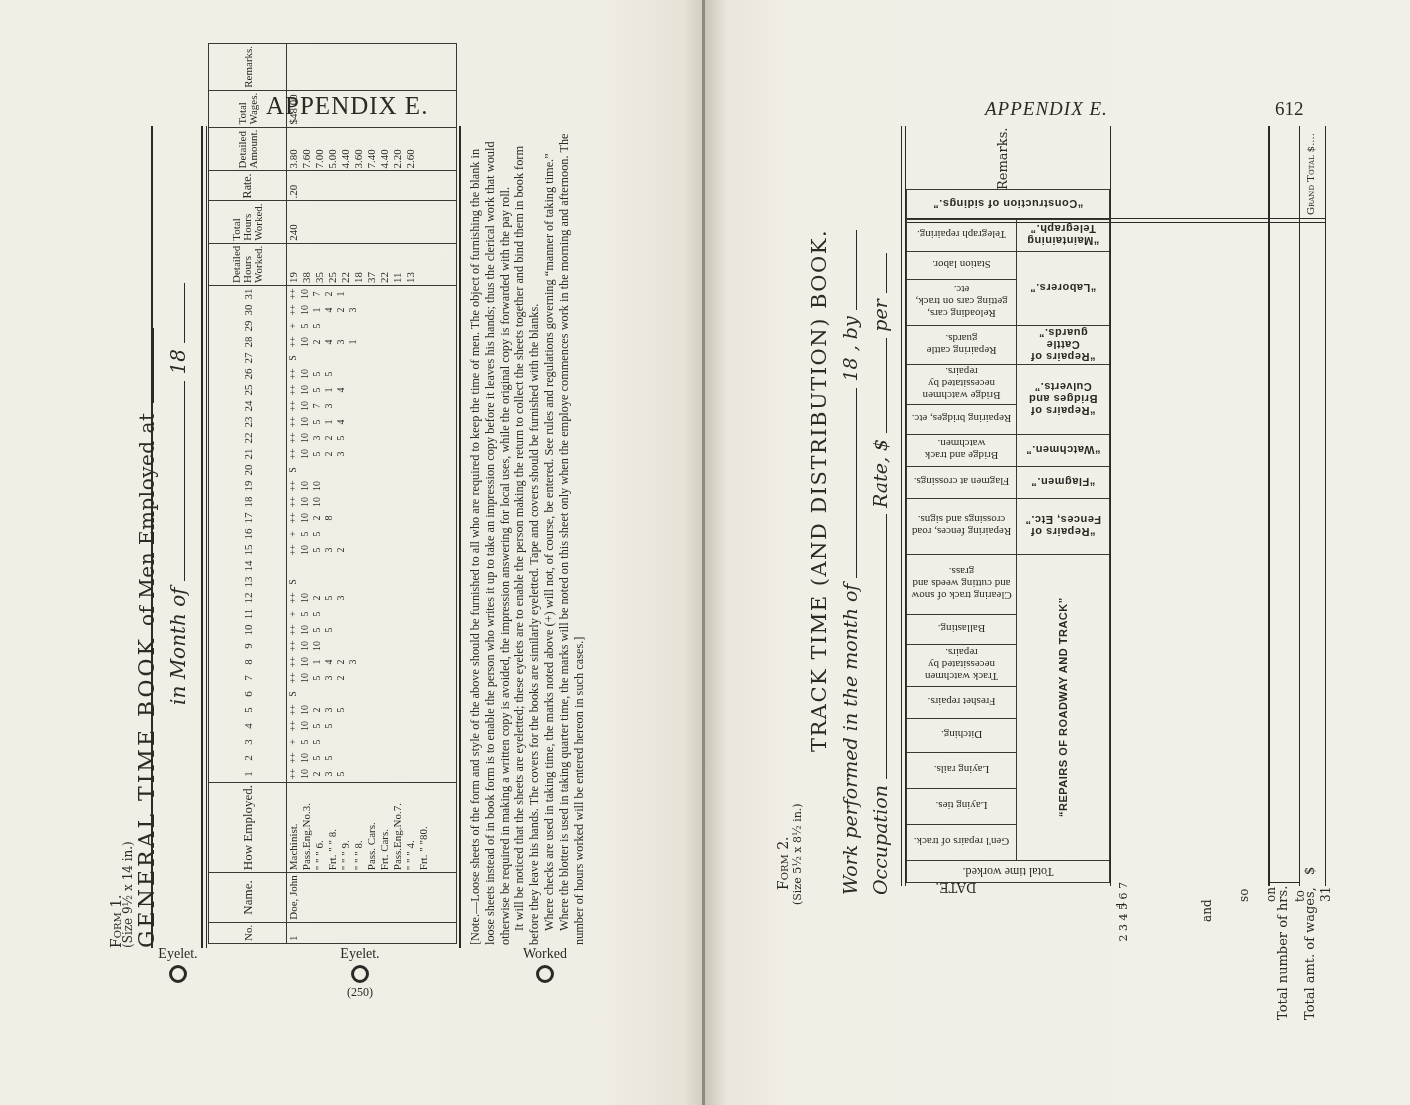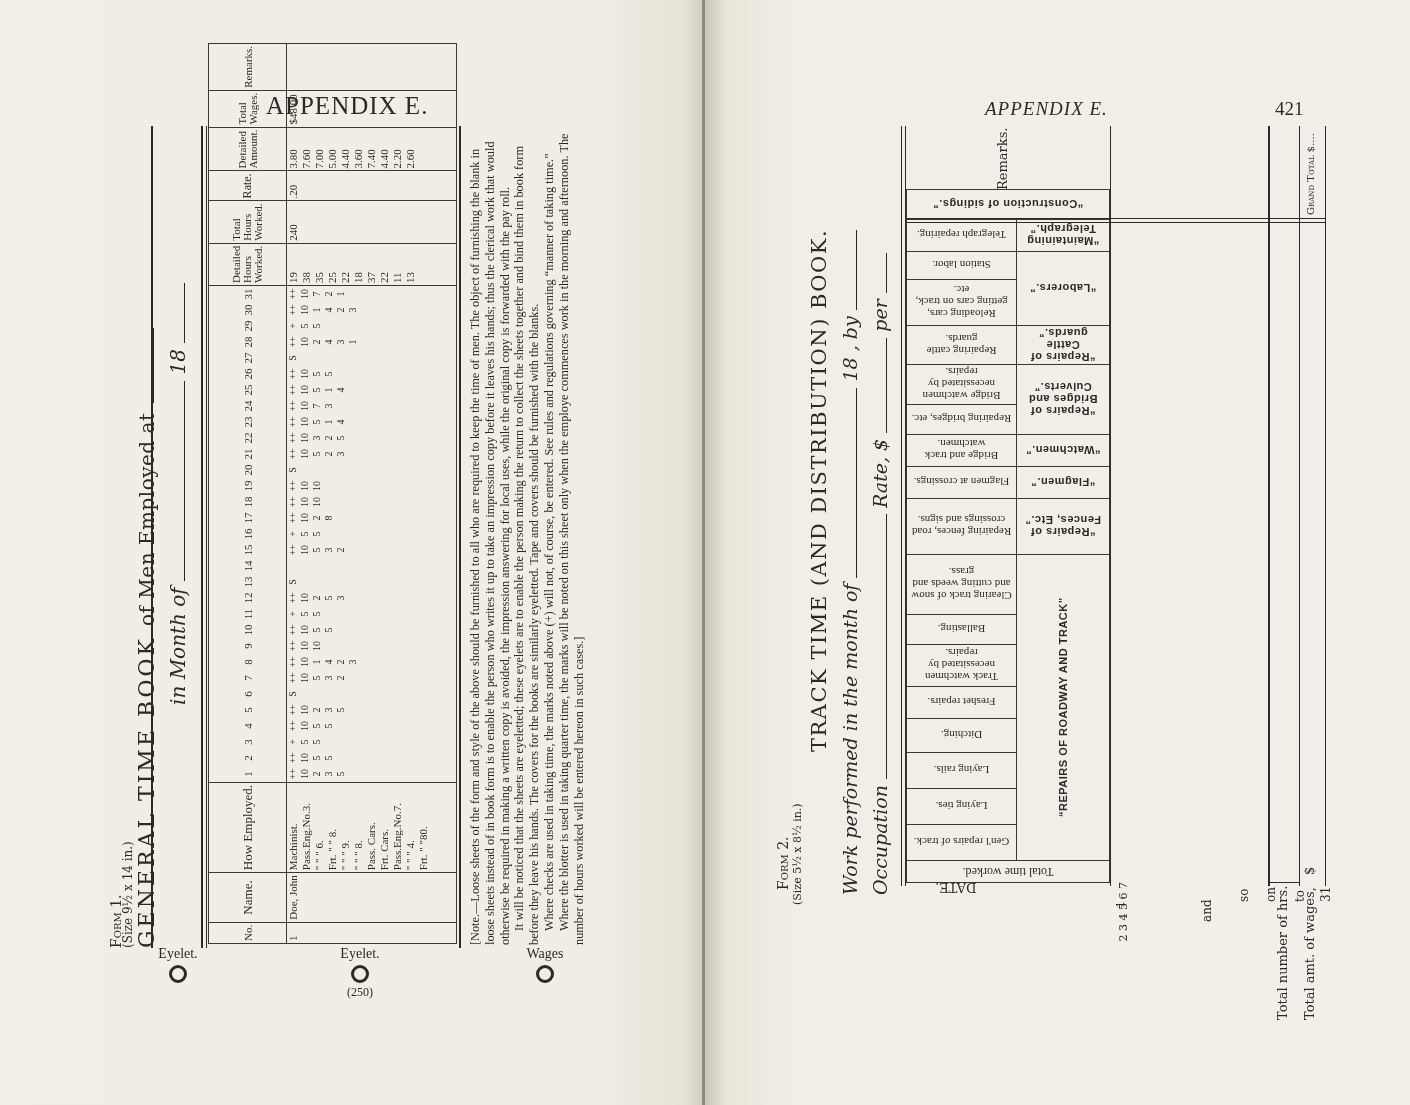--- a/index.html
+++ b/index.html
@@ -346,30 +346,30 @@
   <div class="eyelet" style="left:148px; top:946px; width:60px;">
     <span>Eyelet.</span>
     <span class="ring"></span>
   </div>
   <div class="eyelet" style="left:330px; top:946px; width:60px;">
     <span>Eyelet.</span>
     <span class="ring"></span>
     <span style="display:block; font-size:12px; margin-top:2px;">(250)</span>
   </div>
   <div class="eyelet" style="left:515px; top:946px; width:60px;">
-    <span>Wages</span>
+    <span>Worked</span>
     <span class="ring"></span>
   </div>
 </div>
 
 <div class="gutter"></div>
 
 <div id="right-page" class="page">
   <div class="runhead italic" style="left:280px; top:98px; font-size:19px; letter-spacing:1px;">APPENDIX E.</div>
-  <div class="runhead" style="left:570px; top:98px; font-size:19px;">421</div>
+  <div class="runhead" style="left:570px; top:98px; font-size:19px;">612</div>
 
   <div class="rot rot-ccw" style="left:70px; top:890px; font-size:14px; font-variant:small-caps;">Form 2.</div>
   <div class="rot rot-ccw" style="left:86px; top:905px; font-size:11px;">(Size 5½ x 8½ in.)</div>
   <div class="rot rot-ccw" style="left:102px; top:752px; font-size:21px; letter-spacing:1.5px;">TRACK TIME (AND DISTRIBUTION) BOOK.</div>
   <div class="rot rot-ccw italic" style="left:134px; top:895px; font-size:19px;">
     <span>Work performed in the month of</span>
     <span style="display:inline-block; width:190px; border-bottom:1px solid #2b2a26;"></span>
     <span>18</span>
     <span>, by</span>
     <span style="display:inline-block; width:80px; border-bottom:1px solid #2b2a26;"></span>

